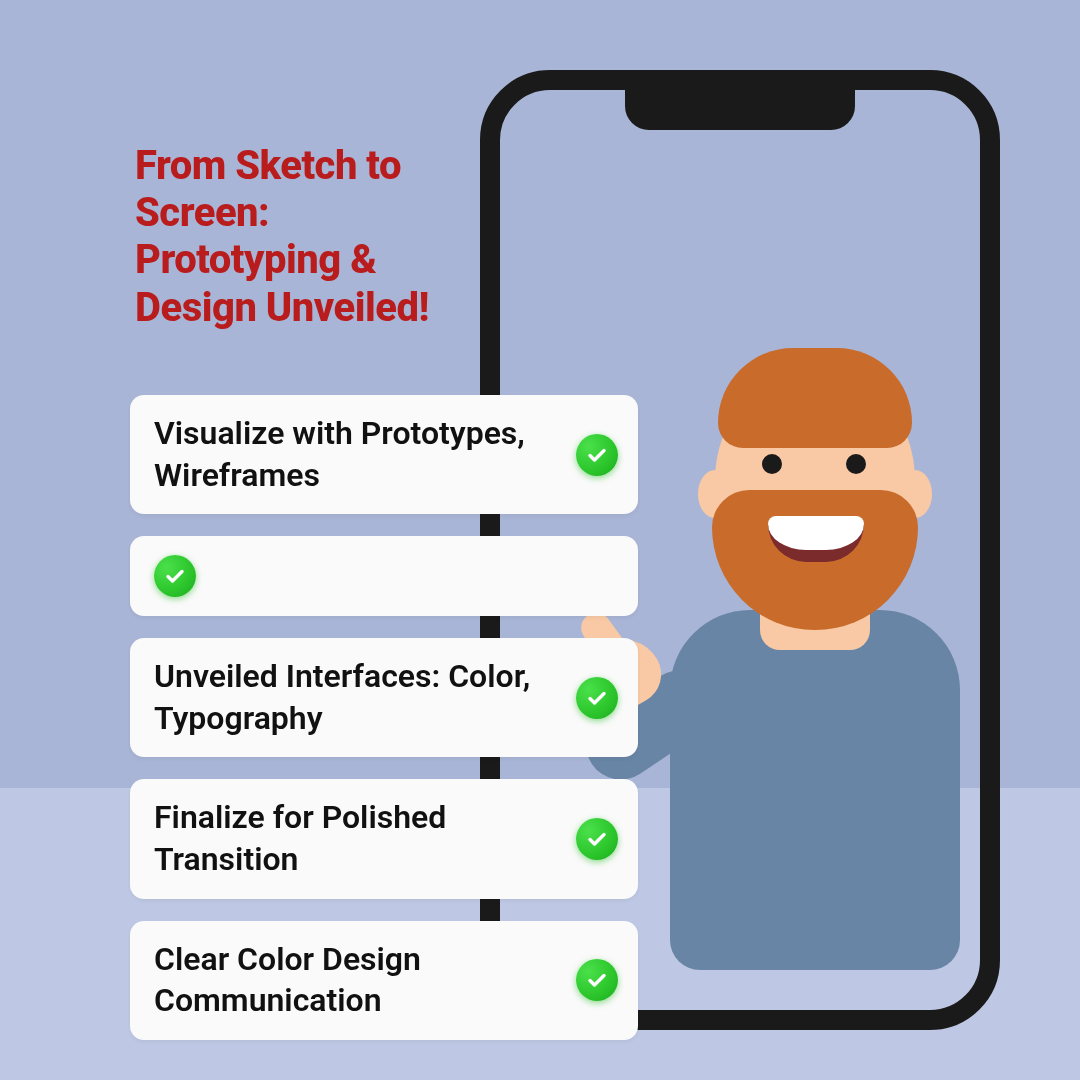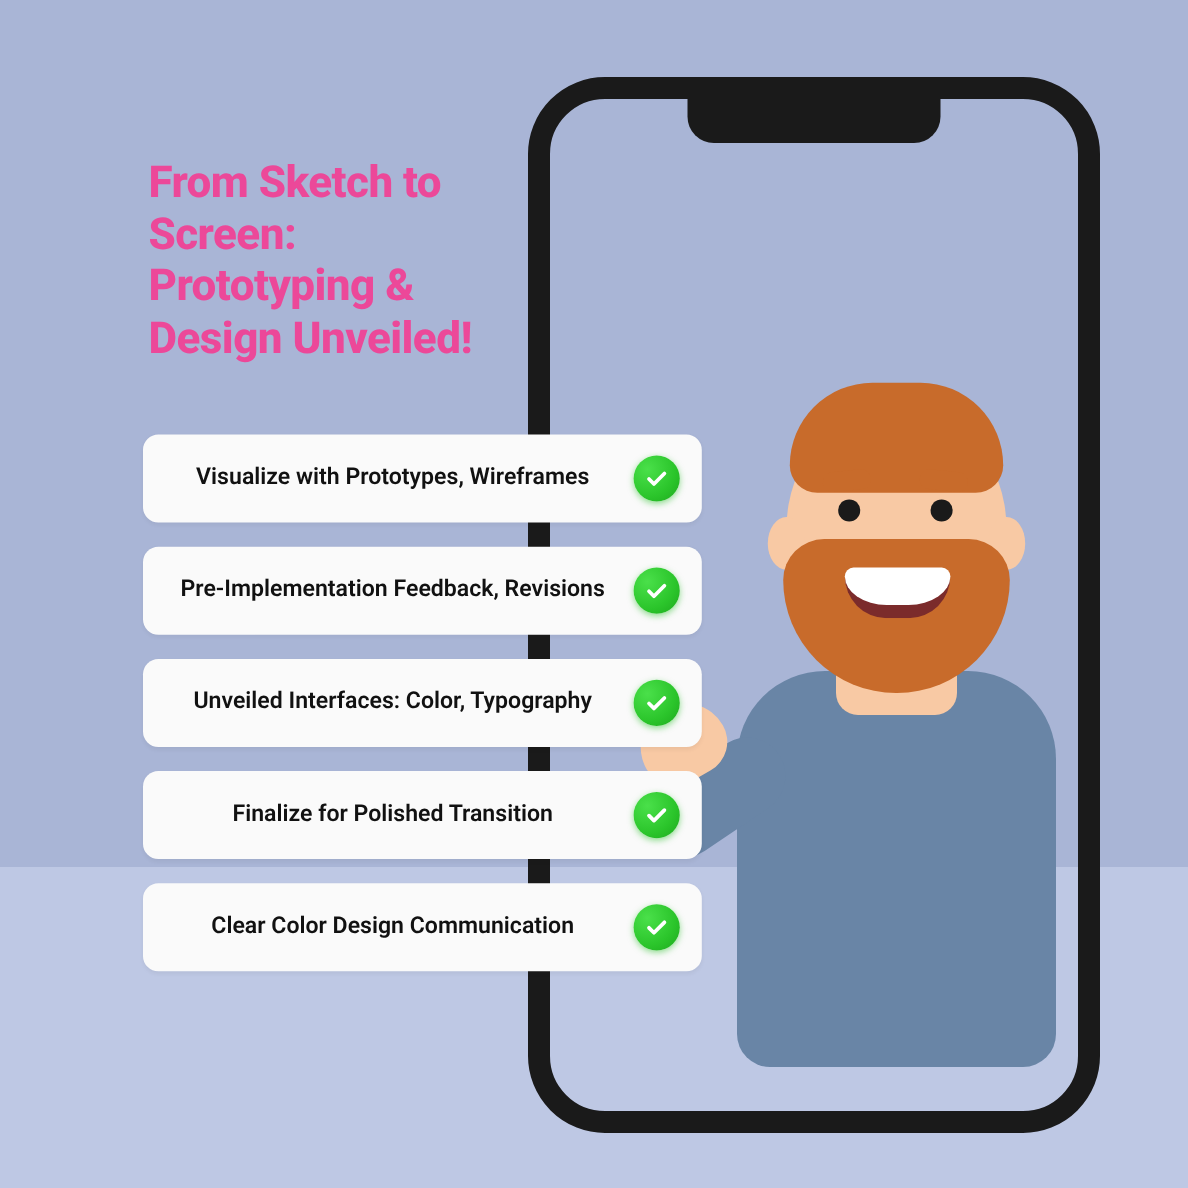--- a/index.html
+++ b/index.html
@@ -34,21 +34,21 @@
     }
 
     .headline {
       position: absolute;
       left: 135px;
       top: 142px;
       width: 340px;
       font-size: 40px;
       font-weight: 800;
       line-height: 1.18;
-      color: #ec4899;
+      color: #b91c1c;
       letter-spacing: -0.5px;
     }
 
     .cards {
       position: absolute;
       left: 130px;
       top: 395px;
       width: 508px;
       display: flex;
       flex-direction: column;
@@ -58,27 +58,26 @@
       background: #fafafa;
       border-radius: 14px;
       padding: 18px 20px 18px 24px;
       display: flex;
       align-items: center;
       justify-content: space-between;
       box-shadow: 0 2px 4px rgba(0,0,0,0.05);
       min-height: 80px;
     }
     .card-text {
-      font-size: 21px;
+      font-size: 32px;
       font-weight: 600;
       color: #111;
       line-height: 1.3;
       flex: 1;
       padding-right: 16px;
-      text-align: center;
     }
     .check-icon {
       width: 42px;
       height: 42px;
       background: radial-gradient(circle at 30% 30%, #4ae04a, #2bc52b 60%, #1da81d);
       border-radius: 50%;
       display: flex;
       align-items: center;
       justify-content: center;
       flex-shrink: 0;
@@ -240,21 +239,20 @@
 <div class="cards">
   <div class="card">
     <div class="card-text">Visualize with Prototypes, Wireframes</div>
     <div class="check-icon">
       <svg viewBox="0 0 24 24" fill="none">
           <path d="M5 12.5l4.5 4.5L19 7.5" stroke="#fff" stroke-width="3.4" stroke-linecap="round" stroke-linejoin="round"></path>
         </svg>
     </div>
   </div>
   <div class="card">
-    <div class="card-text">Pre-Implementation Feedback, Revisions</div>
     <div class="check-icon">
       <svg viewBox="0 0 24 24" fill="none">
           <path d="M5 12.5l4.5 4.5L19 7.5" stroke="#fff" stroke-width="3.4" stroke-linecap="round" stroke-linejoin="round"></path>
         </svg>
     </div>
   </div>
   <div class="card">
     <div class="card-text">Unveiled Interfaces: Color, Typography</div>
     <div class="check-icon">
       <svg viewBox="0 0 24 24" fill="none">

